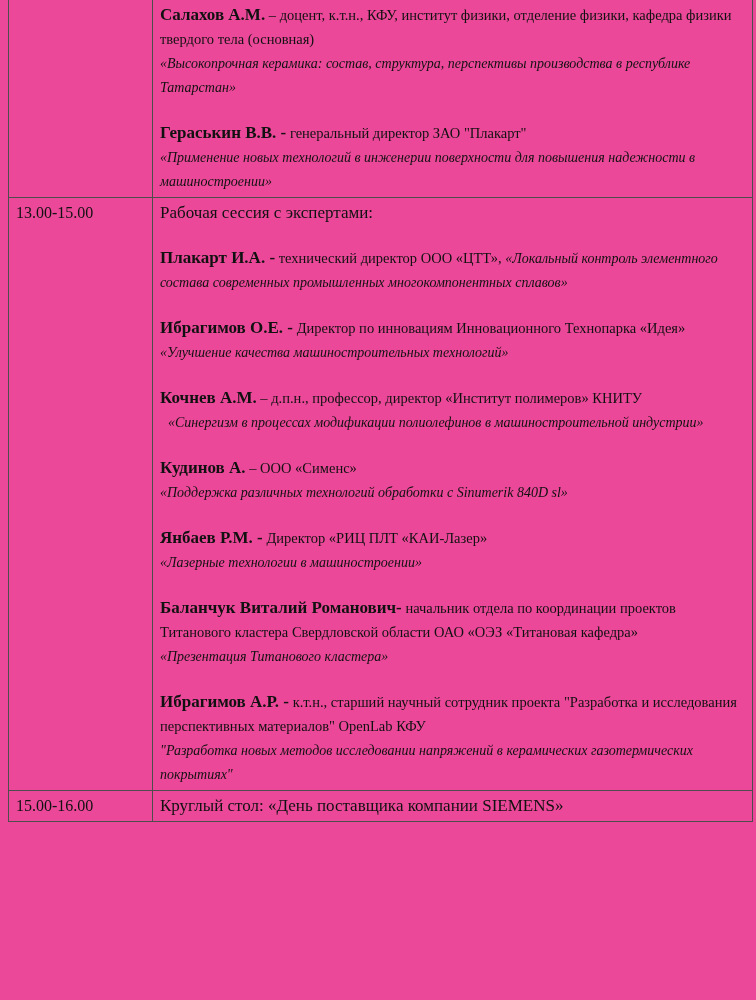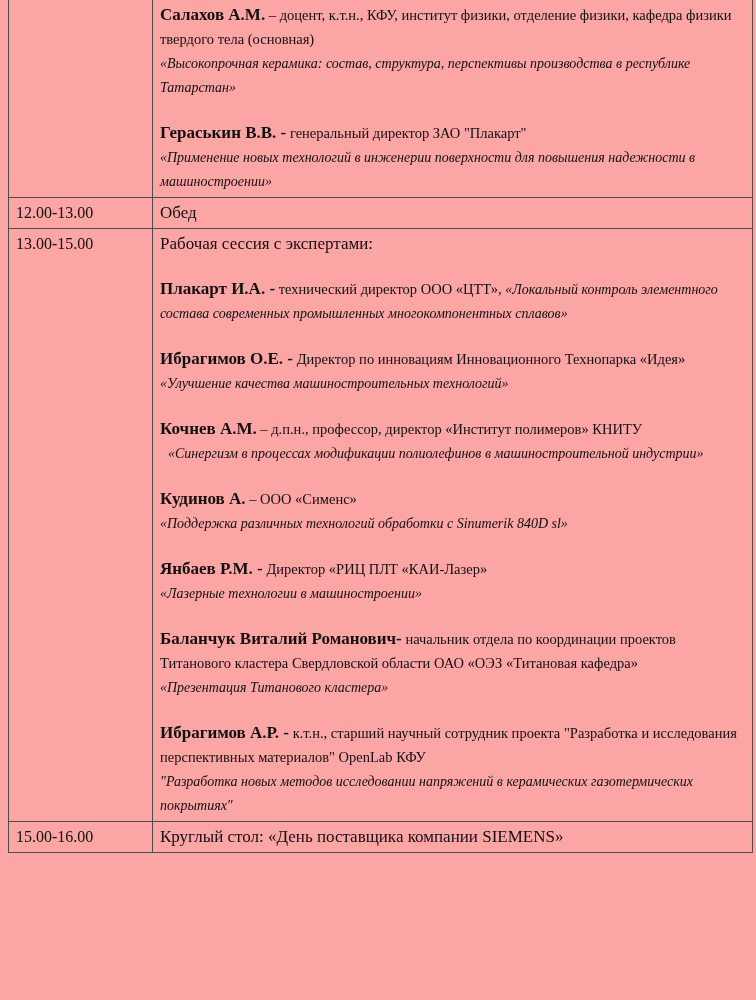--- a/index.html
+++ b/index.html
@@ -6,21 +6,21 @@
   html, body {
     margin: 0; padding: 0;
     background: #ffffff;
     font-family: "Liberation Serif", "DejaVu Serif", serif;
     color: #111111;
   }
   .page {
     position: relative;
     width: 756px;
     height: 1000px;
-    background: #fca5a5;
+    background: #ec4899;
     overflow: hidden;
     padding-left: 14px;
   }
   table.schedule {
     border-collapse: collapse;
     position: absolute;
     left: 8px;
     top: 0;
     width: 745px;
     table-layout: fixed;
@@ -73,26 +73,20 @@
       <td class="time-cell"></td>
       <td>
         <p class="para"><b class="name">Салахов А.М.</b><span class="desc"> – доцент, к.т.н., КФУ, институт физики, отделение физики, кафедра физики твердого тела (основная)</span></p>
         <p class="para"><i class="ttl">«Высокопрочная керамика: состав, структура, перспективы производства в республике Татарстан»</i></p>
         <div class="gap"></div>
         <p class="para"><b class="name">Гераськин В.В. -</b><span class="desc"> генеральный директор ЗАО "Плакарт"</span></p>
         <p class="para"><i class="ttl">«Применение новых технологий в инженерии поверхности для повышения надежности в машиностроении»</i></p>
       </td>
     </tr>
 
-    <tr>
-      <td class="time-cell">12.00-13.00</td>
-      <td>
-        <p class="para">Обед</p>
-      </td>
-    </tr>
 
     <tr>
       <td class="time-cell">13.00-15.00</td>
       <td>
         <p class="para">Рабочая сессия с экспертами:</p>
         <div class="gap"></div>
 
         <p class="para"><b class="name">Плакарт И.А. -</b><span class="desc"> технический директор ООО «ЦТТ», </span><i class="ttl">«Локальный контроль элементного состава современных промышленных многокомпонентных сплавов»</i></p>
         <div class="gap"></div>
 

